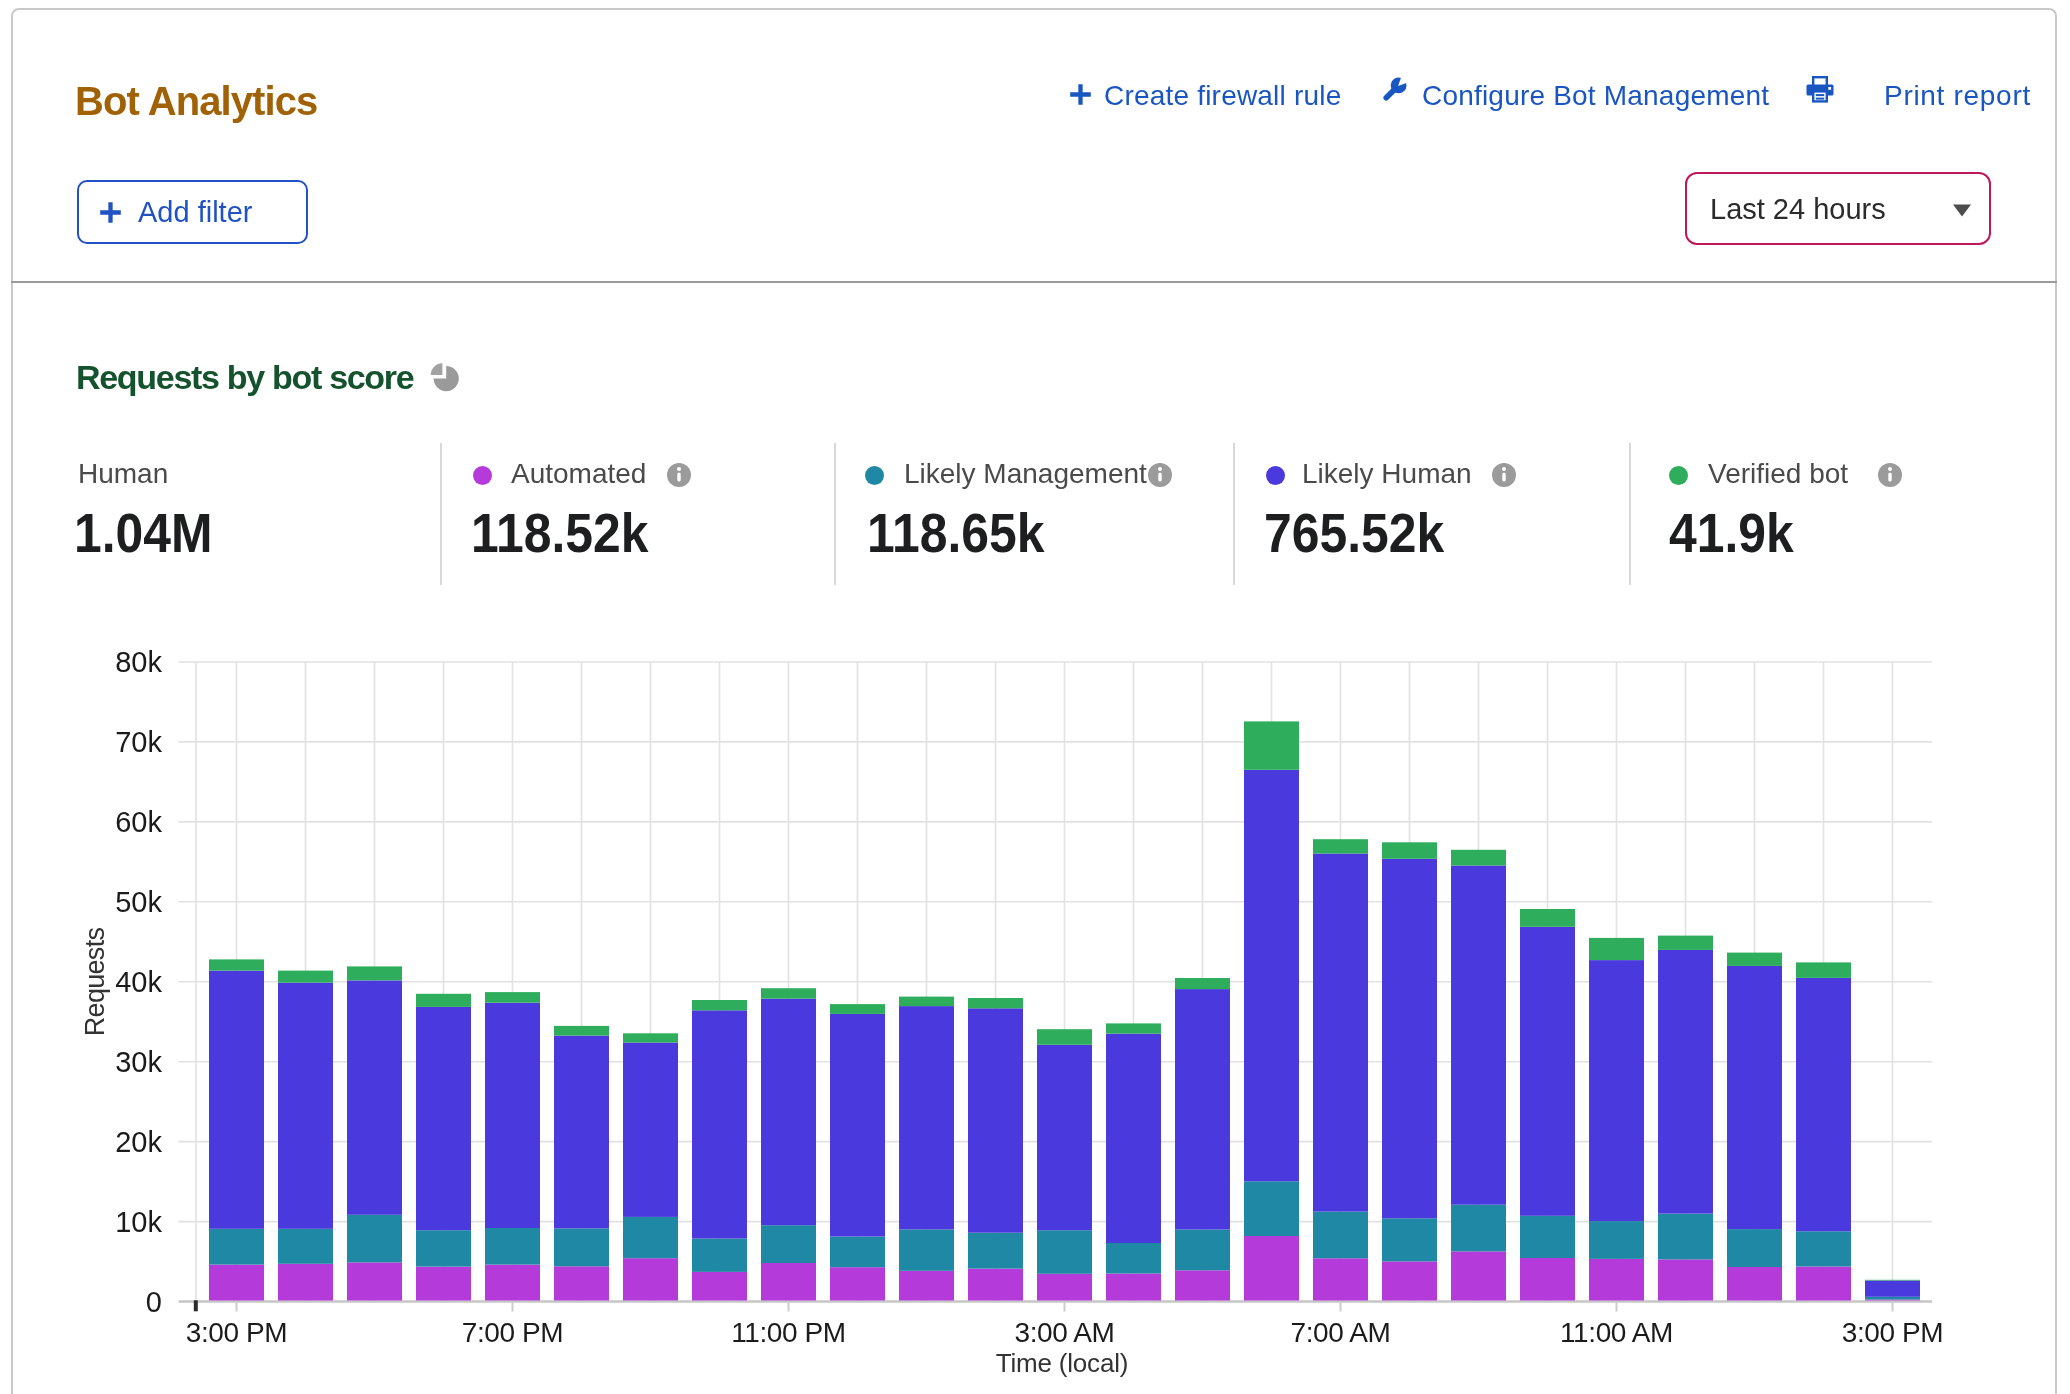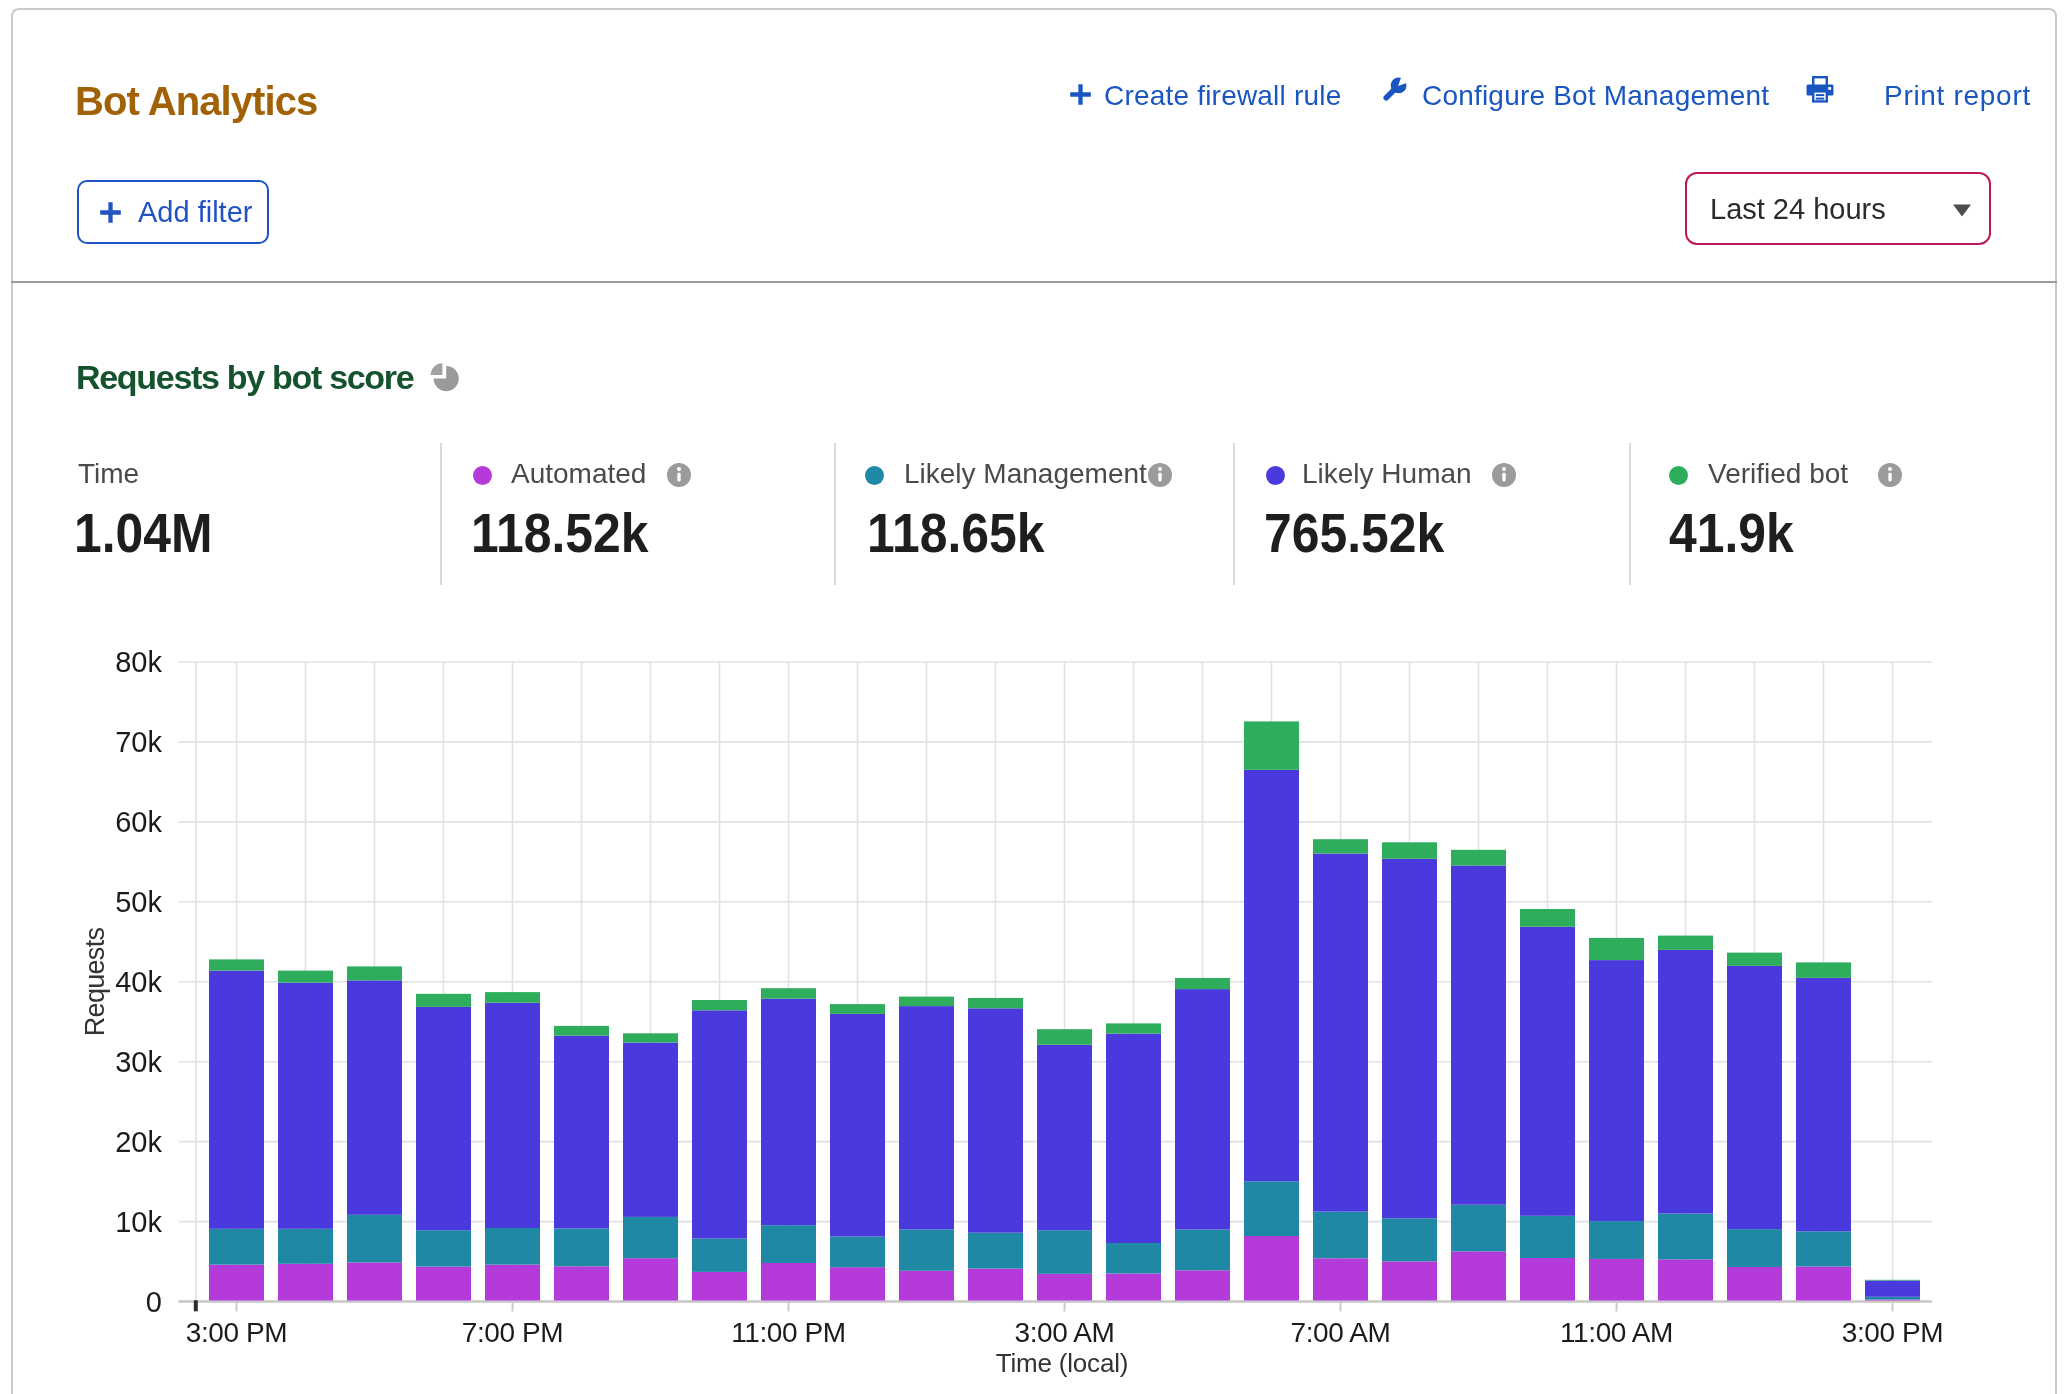--- a/index.html
+++ b/index.html
@@ -4,21 +4,21 @@
 html,body { width:2070px; height:1394px; background:#fff; overflow:hidden; font-family:"Liberation Sans", sans-serif; }
 .abs { position:absolute; }
 .page { position:absolute; left:11px; top:8px; width:2046px; height:1400px;
   border:2px solid #c9c9c9; border-bottom:none; border-radius:8px 8px 0 0; }
 .title { left:75px; top:79px; font-size:40px; font-weight:700; color:#a16207; letter-spacing:-0.9px; }
 .link { top:80px; font-size:28px; color:#1a56c2; letter-spacing:0.2px; }
 .h2 { left:76px; top:358px; font-size:34px; font-weight:700; color:#14532d; letter-spacing:-1.3px; }
 .slabel { top:458px; font-size:28px; color:#4a4a4a; }
 .sval { top:500px; font-size:56px; font-weight:700; color:#1d1e20; transform:scaleX(0.89); transform-origin:0 0; }
 .dot { top:466px; width:19px; height:19px; border-radius:50%; }
-.btn { left:77px; top:180px; width:192px; height:64px; border:2px solid #2152c4; border-radius:10px;
+.btn { left:77px; top:180px; width:231px; height:64px; border:2px solid #2152c4; border-radius:10px;
   display:flex; align-items:center; }
 .btn span { margin-left:17px; font-size:29px; color:#2152c4; }
 .dd { left:1685px; top:172px; width:306px; height:73px; border:2px solid #be185d; border-radius:12px; }
 .dd .t { position:absolute; left:23px; top:19px; font-size:29px; color:#2b2b2b; }
 .dd .c { position:absolute; right:17px; top:29px; }
 .divider { left:11px; top:281px; width:2046px; height:2px; background:#9b9b9b; }
 </style></head>
 <body>
 <div class="page"></div>
 <div class="abs title">Bot Analytics</div>
@@ -56,21 +56,21 @@
     <span class="c"><svg width="20" height="15" viewBox="0 0 20 15">
         <path d="M1 1.5h18L10 13.5Z" fill="#4d4d4d"></path>
       </svg></span>
   </div>
 <div class="abs divider"></div>
 <div class="abs h2">Requests by bot score</div>
 <svg class="abs" style="left:430px;top:363px" width="30" height="30" viewBox="0 0 30 30">
     <path d="M16.2 15.6 L16.2 3.0 A12.6 12.6 0 1 1 3.6 15.6 Z" fill="#9a9a9a"></path>
     <path d="M12.4 12.0 L12.4 0.3 A11.7 11.7 0 0 0 0.7 12.0 Z" fill="#a2a2a2"></path>
   </svg>
-<div class="abs slabel" style="left:78px">Time</div>
+<div class="abs slabel" style="left:78px">Human</div>
 <div class="abs sval" style="left:74px">1.04M</div>
 <div class="abs dot" style="left:472.5px;background:#b43bd9"></div>
 <div class="abs slabel" style="left:511px">Automated</div>
 <svg class="abs" style="left:667px;top:463px" width="24" height="24" viewBox="0 0 24 24">
     <circle cx="12" cy="12" r="12" fill="#9b9b9b"></circle>
     <rect x="10.3" y="9.8" width="3.4" height="8.6" rx="1.3" fill="#fff"></rect>
     <circle cx="12" cy="6" r="2" fill="#fff"></circle>
   </svg>
 <div class="abs sval" style="left:471px">118.52k</div>
 <div class="abs dot" style="left:864.5px;background:#1f88a4"></div>

